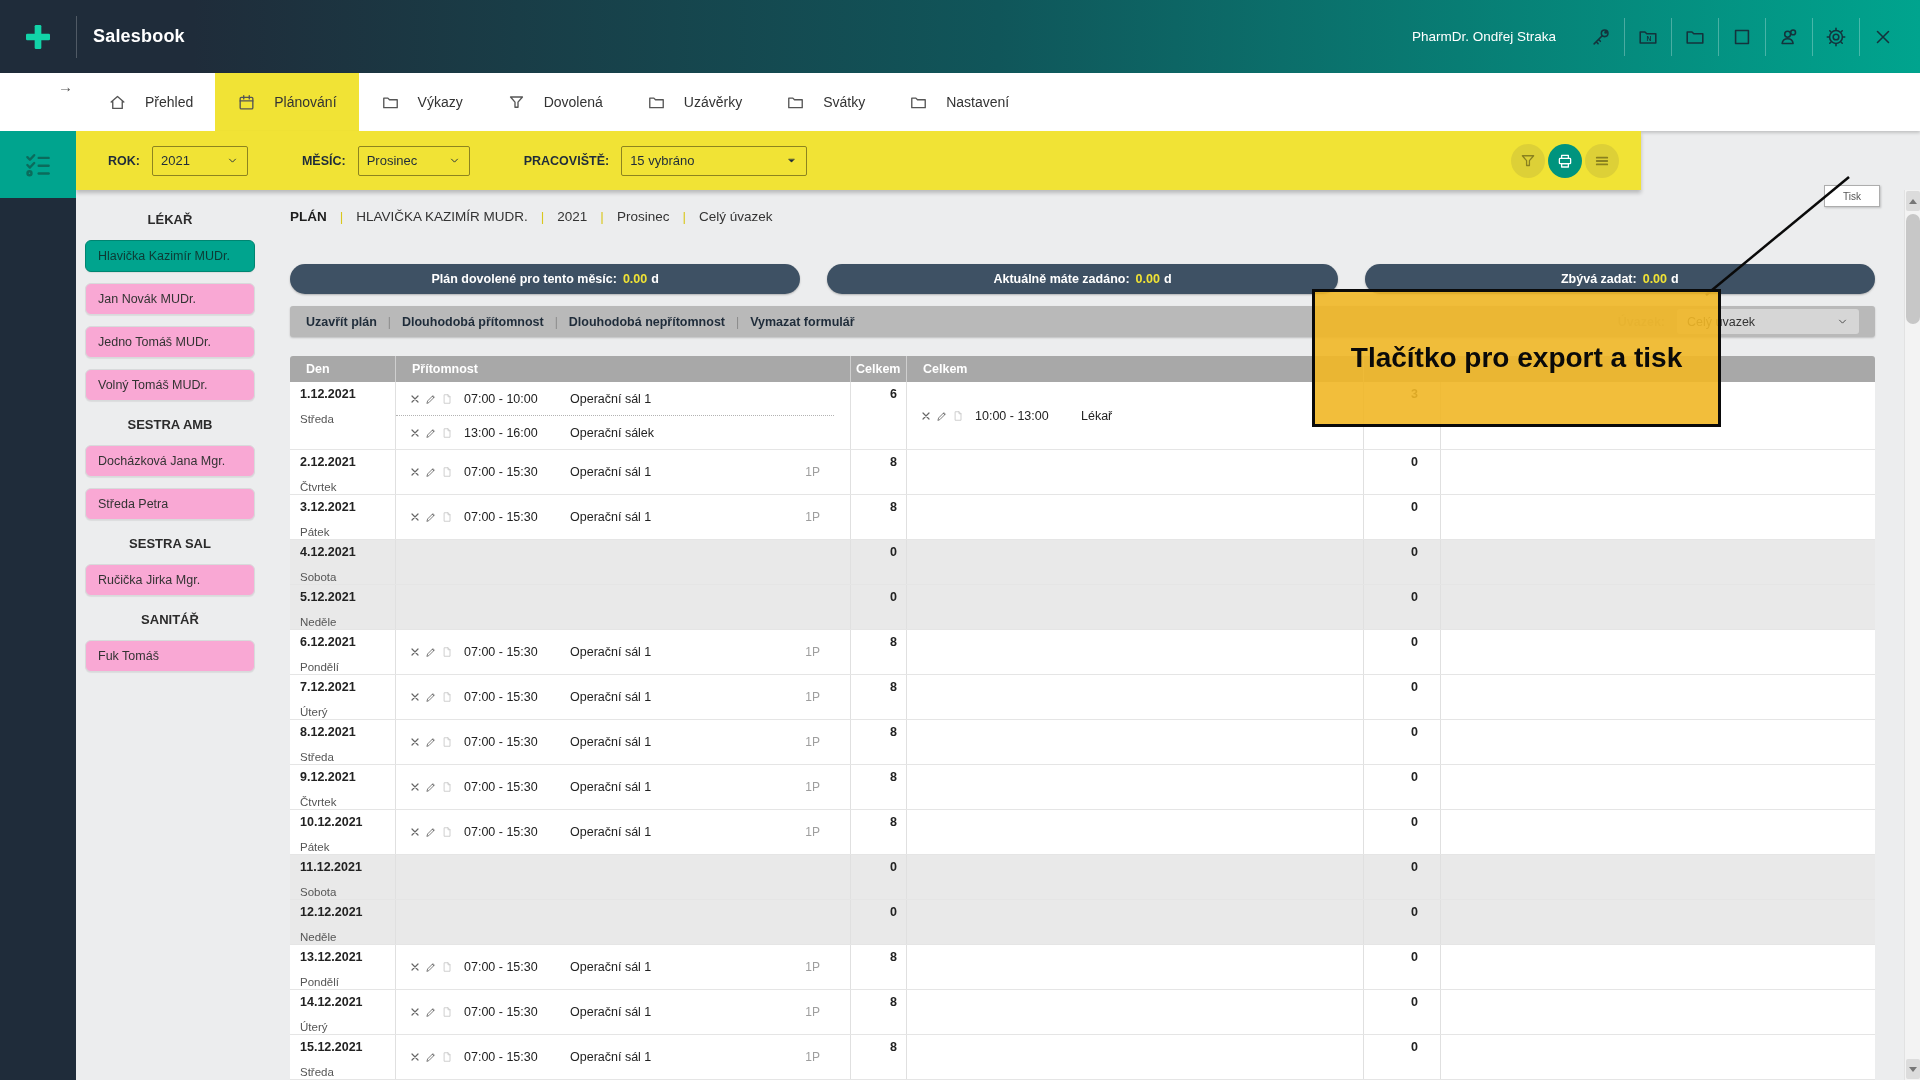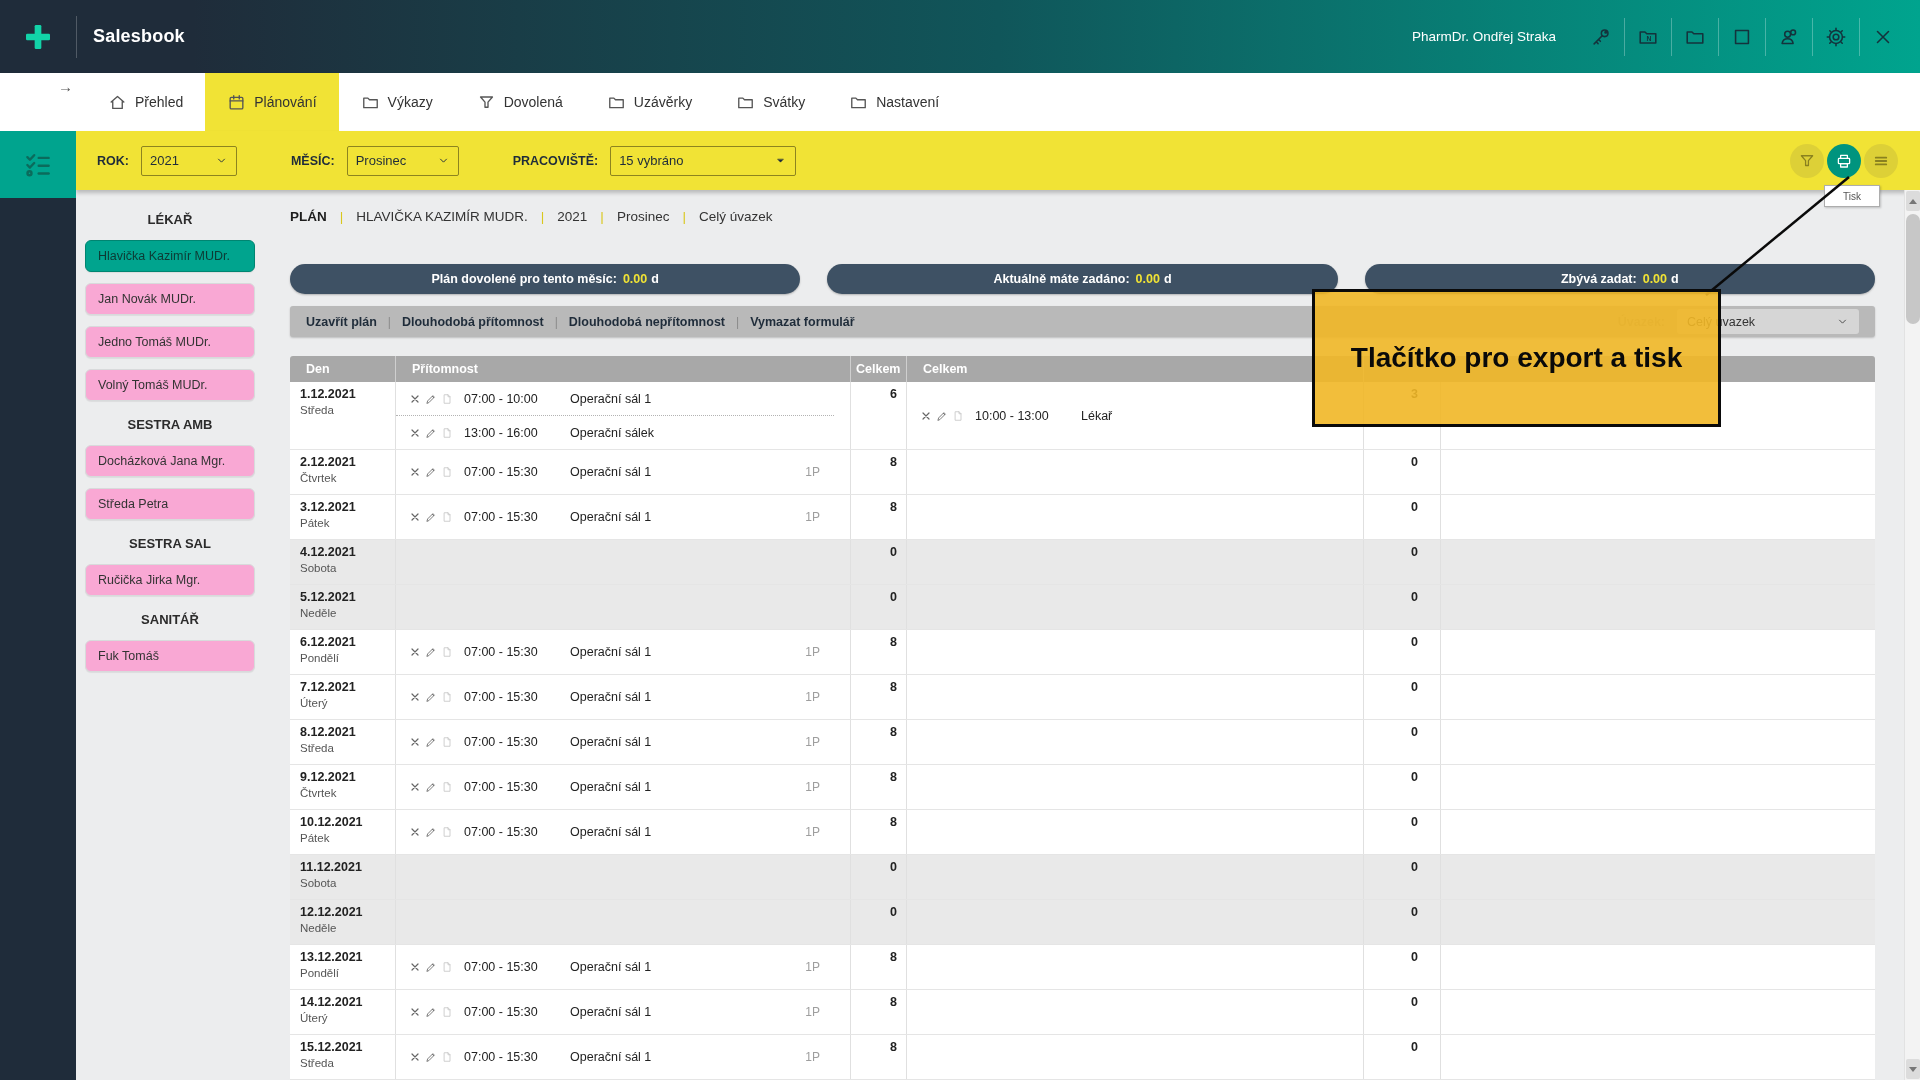--- a/index.html
+++ b/index.html
@@ -23,28 +23,28 @@
   #user{margin-left:auto;font-size:13.5px;margin-right:22px}
   #header-icons{display:flex;align-items:center;height:100%;margin-right:14px}
   .hicon{width:46px;height:100%;display:flex;align-items:center;justify-content:center;color:#14333c}
   .hicon .svgi{width:22px;height:22px}
   .hsep{width:1px;height:38px;background:rgba(255,255,255,.28)}
 
   
   #nav{position:absolute;left:0;top:73px;width:1920px;height:58px;background:#fff;
        box-shadow:0 2px 3px rgba(0,0,0,.18);box-sizing:border-box;}
   #nav-tabs{height:100%;display:flex;align-items:stretch;padding-left:86px}
-  .tab{display:flex;align-items:center;gap:8px;padding:15px 22px;font-size:14px;color:#333}
+  .tab{display:flex;align-items:center;gap:18px;padding:15px 22px;font-size:14px;color:#333}
   .tab .svgi{width:19px;height:19px;color:#555}
   .tab.active{background:#f1e335}
   #back-arrow{position:absolute;left:58px;top:78px;font-size:15px;color:#555;z-index:5}
 
   
-  #filterbar{position:absolute;left:76px;top:131px;width:1844px;height:59px;background:#f1e335;
-    display:flex;align-items:center;padding-left:21px;box-sizing:border-box;
+  #filterbar{position:absolute;left:76px;top:131px;width:1565px;height:59px;background:#f1e335;
+    display:flex;align-items:center;padding-left:32px;box-sizing:border-box;
     box-shadow:0 3px 4px rgba(0,0,0,.22);z-index:10}
   .fgroup{display:flex;align-items:center;margin-right:54px}
   .flabel{font-size:12.5px;font-weight:bold;color:#1f2c3a;margin-right:12px}
   .fselect{height:30px;border:1px solid #8d841f;border-radius:2px;display:flex;align-items:center;
     justify-content:space-between;padding:0 8px;font-size:13px;color:#1f2c3a;box-sizing:border-box}
   .fselect .svgi{width:13px;height:13px}
   .w1{width:96px}.w2{width:112px}.w3{width:186px}
   #fbuttons{margin-left:auto;margin-right:22px;display:flex;gap:3px}
   .cbtn{width:34px;height:34px;border-radius:50%;display:flex;align-items:center;justify-content:center}
   .cbtn.yellow{background:#ddd037;color:#8a811f}
@@ -93,21 +93,21 @@
       overflow:hidden;white-space:nowrap}
   .hc+.hc{border-left:1px solid rgba(255,255,255,.45)}
   .hc.c3{padding-left:5px}
   .trow{height:45px;background:#fff;border-bottom:1px solid #e5e5e5;box-sizing:border-box}
   .trow.tall{height:68px}
   .trow.wk{background:#e9e9e9}
   .cell{box-sizing:border-box;overflow:hidden}
   .cell+.cell{border-left:1px solid #e0e0e0}
   .den{padding:5px 0 0 10px}
   .den .date{font-size:12.5px;font-weight:bold;color:#222}
-  .den .day{font-size:11.5px;color:#555;margin-top:3px}
+  .den .day{font-size:11.5px;color:#555;margin-top:12px}
   .pcell{position:relative;display:flex;flex-direction:column;justify-content:center}
   .entry{display:flex;align-items:center;height:37px;position:relative}
   .entry.esep{border-bottom:1px dotted #b3b3b3;margin-right:16px}
   .eicons{display:flex;align-items:center;gap:4px;margin:0 11px 0 13px;color:#666}
   .eicons .svgi{width:12px;height:12px}
   .ic{display:flex}
   .ic-copy{color:#c6c6c6}
   .etime{font-size:12.5px;color:#222;width:100px}
   .eplace{font-size:12.5px;color:#222;margin-left:6px;white-space:nowrap}
   .etag{position:absolute;right:30px;font-size:12px;color:#9e9e9e}

